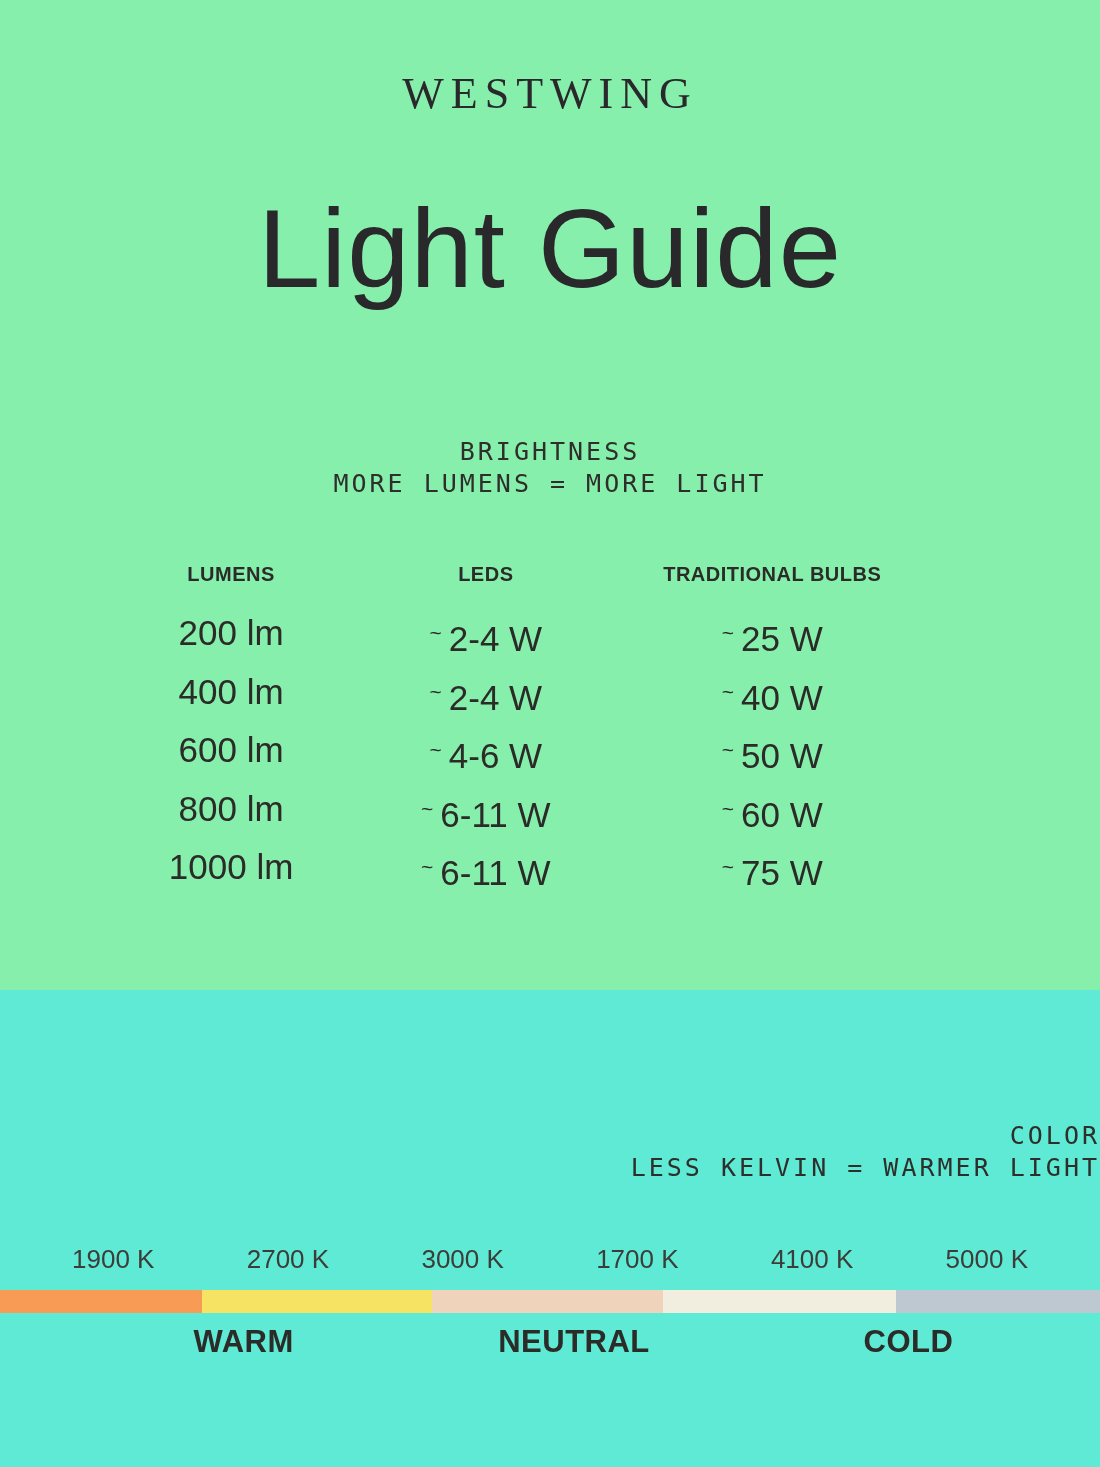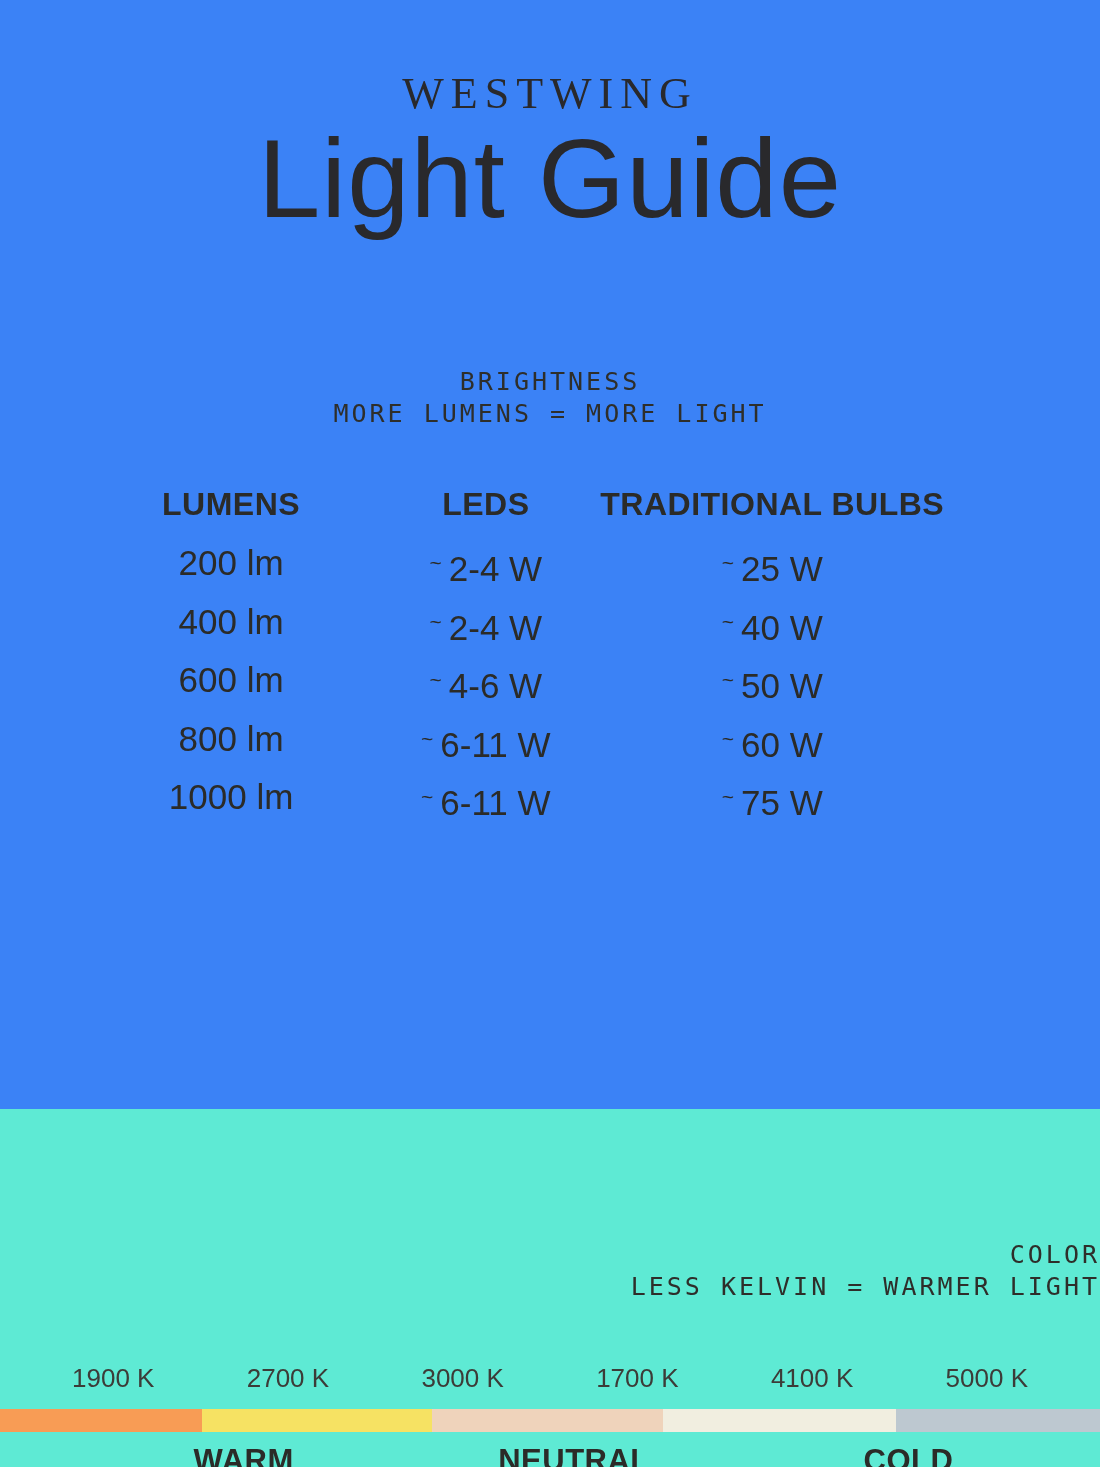--- a/index.html
+++ b/index.html
@@ -8,34 +8,35 @@
     width: 1100px;
     height: 1467px;
     overflow: hidden;
     font-family: "Liberation Sans", sans-serif;
     color: #2B2B28;
   }
 
   
   .section-top {
     box-sizing: border-box;
-    height: 1109px;
-    background: #3b82f6;
+    height: 990px;
+    background: #86efac;
     padding-top: 68px;
     text-align: center;
   }
   .brand {
     font-family: "Liberation Serif", serif;
     font-size: 44px;
     line-height: 52px;
     letter-spacing: 7px;
     font-weight: 500;
     color: #29292C;
   }
   .title {
+    margin-top: 70px;
     font-size: 112px;
     line-height: 118px;
     font-weight: 400;
     letter-spacing: 1px;
     color: #29292C;
   }
   .mono-block {
     font-family: "DejaVu Sans Mono", "Liberation Mono", monospace;
     font-size: 25px;
     line-height: 32px;
@@ -48,21 +49,21 @@
   .btable {
     margin-top: 56px;
     padding: 0 130px 0 65px;
   }
   .trow {
     display: grid;
     grid-template-columns: 36.7% 19.6% 43.7%;
   }
   .thead-row {
     font-weight: 700;
-    font-size: 32px;
+    font-size: 20px;
     line-height: 36px;
     letter-spacing: 0.5px;
   }
   .tbody { margin-top: 14px; }
   .tbody .trow { line-height: 53px; font-size: 35px; }
   .cell { text-align: center; }
   .approx {
     display: inline-block;
     font-size: 0.6em;
     vertical-align: 0.5em;

